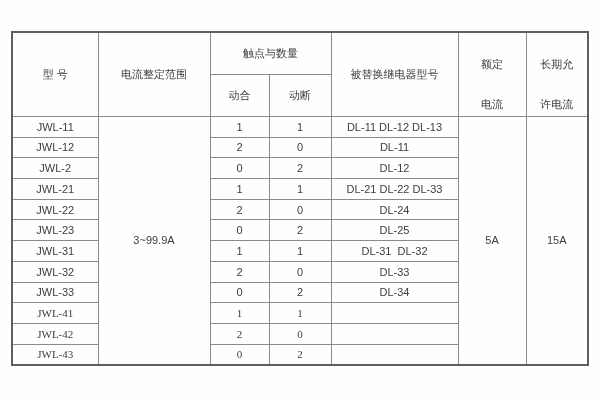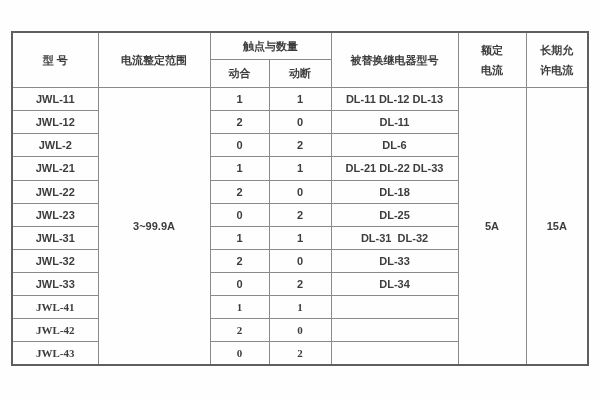--- a/index.html
+++ b/index.html
@@ -22,28 +22,28 @@
     height: 335px;
     border-collapse: collapse;
     table-layout: fixed;
     font-size: 11px;
     border: 2px solid #5f5f5f;
   }
   table.spec th, table.spec td {
     border: 1px solid #8a8a8a;
     text-align: center;
     vertical-align: middle;
-    font-weight: bold;
+    font-weight: normal;
     padding: 0 2px;
     overflow: hidden;
   }
   tr.hdr1 { height: 24px; }
   tr.hdr2 { height: 24px; }
   tr.data { height: 20px; }
-  .two-line div { line-height: 20px; }
+  .two-line div { line-height: 20px; margin-top: 20px; }
   .col-replaced { white-space: pre; }
   tr.serif td { font-family: "Liberation Serif", serif; }
 </style>
 </head>
 <body>
 
 <div class="page">
   <table class="spec">
     <colgroup>
       <col style="width:86px">
@@ -86,33 +86,33 @@
       <tr class="data">
         <td>JWL-12</td>
         <td>2</td>
         <td>0</td>
         <td class="col-replaced">DL-11</td>
       </tr>
       <tr class="data">
         <td>JWL-2</td>
         <td>0</td>
         <td>2</td>
-        <td class="col-replaced">DL-6</td>
+        <td class="col-replaced">DL-12</td>
       </tr>
       <tr class="data">
         <td>JWL-21</td>
         <td>1</td>
         <td>1</td>
         <td class="col-replaced">DL-21 DL-22 DL-33</td>
       </tr>
       <tr class="data">
         <td>JWL-22</td>
         <td>2</td>
         <td>0</td>
-        <td class="col-replaced">DL-18</td>
+        <td class="col-replaced">DL-24</td>
       </tr>
       <tr class="data">
         <td>JWL-23</td>
         <td>0</td>
         <td>2</td>
         <td class="col-replaced">DL-25</td>
       </tr>
       <tr class="data">
         <td>JWL-31</td>
         <td>1</td>

